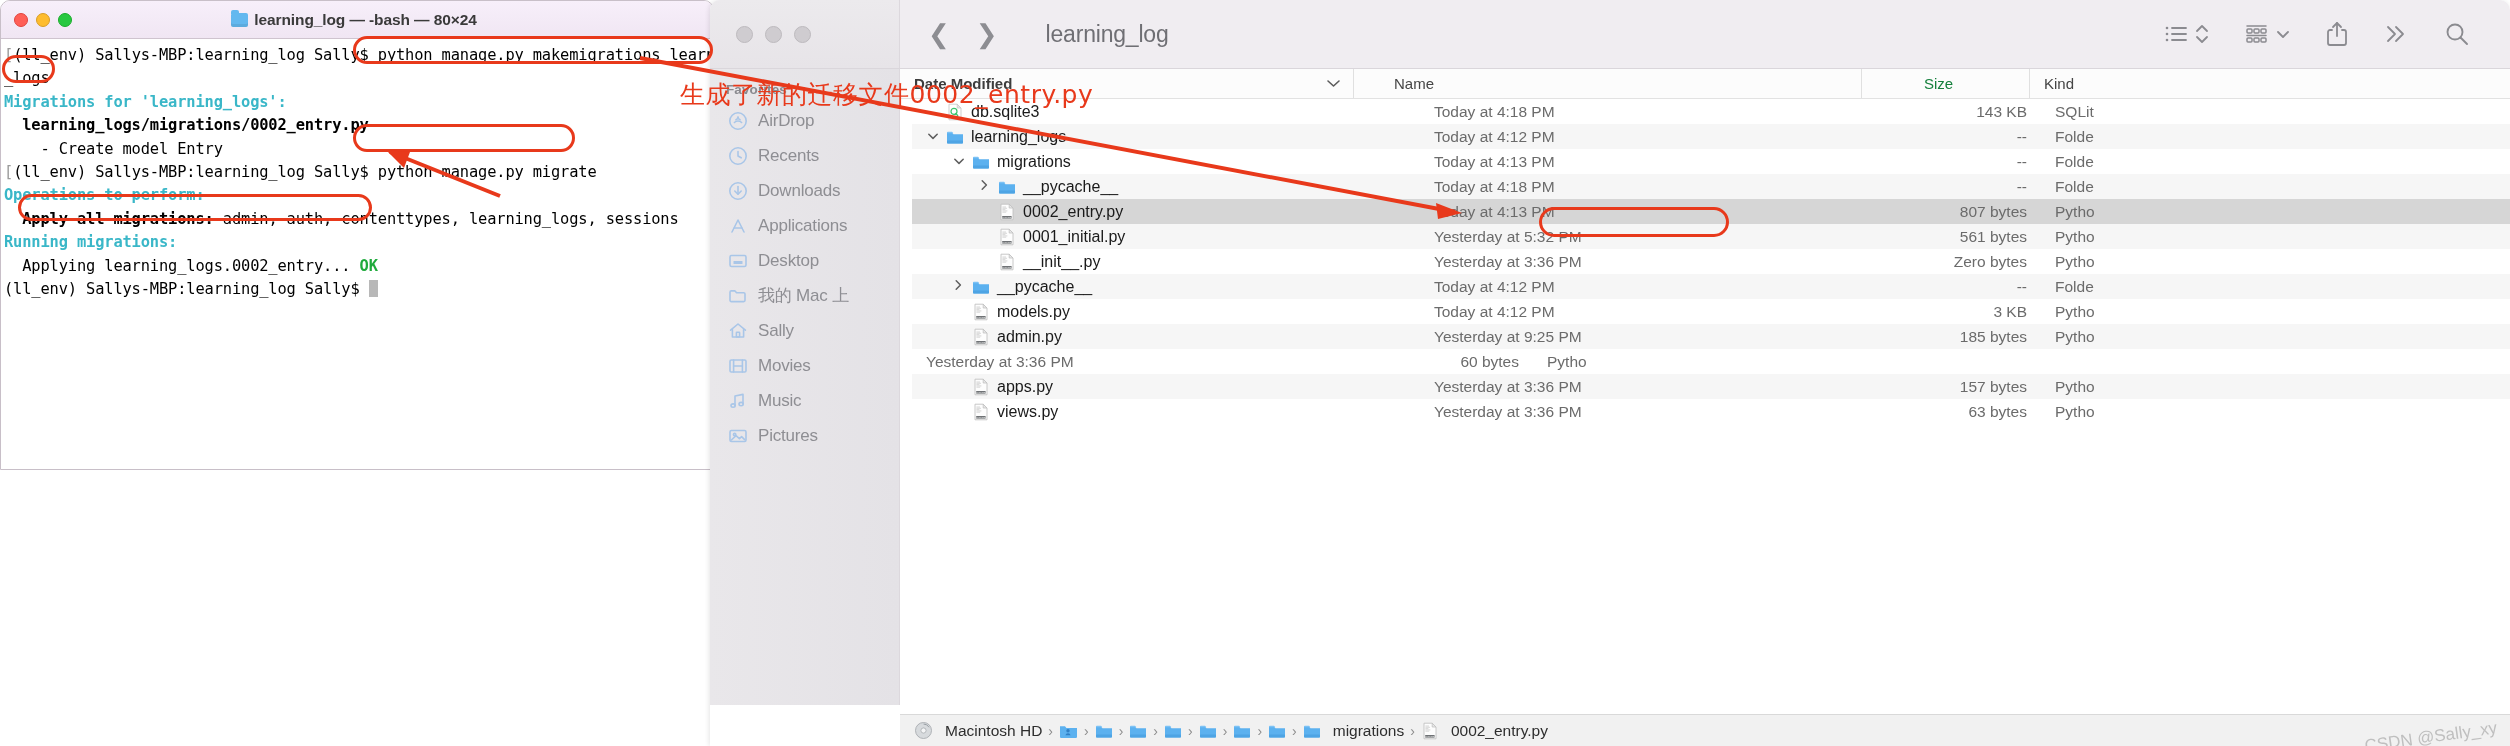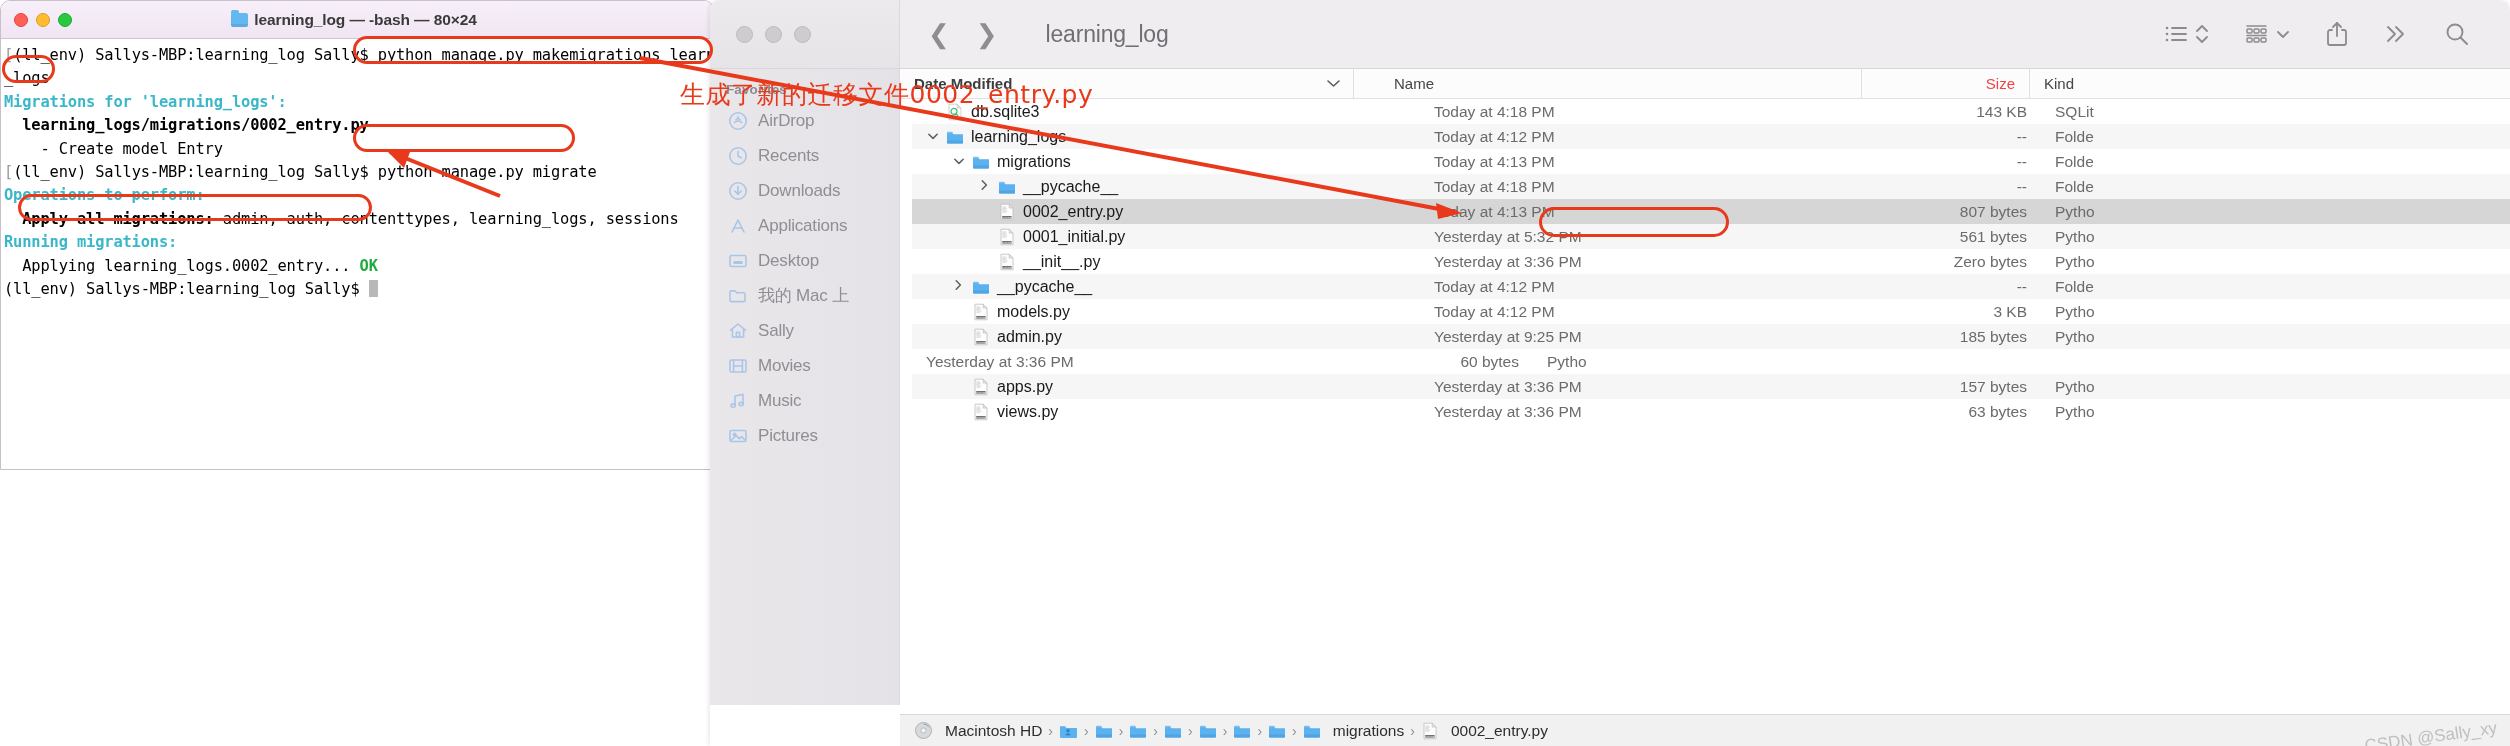--- a/index.html
+++ b/index.html
@@ -123,21 +123,21 @@
   #filelist { flex: 1; background: #fff; position: relative; overflow: hidden; }
   #col-header {
     display: flex; align-items: center; height: 30px;
     background: #fcfcfc; border-bottom: 1px solid #e2e2e2;
     font-size: 15px; color: #3d3d3d; font-weight: bold;
   }
   #col-header .ch { position: relative; height: 100%; display: flex; align-items: center; }
   #col-header .ch + .ch { border-left: 1px solid #e0e0e0; }
   .ch-name { width: 508px; padding-left: 40px; font-weight: normal; color: #454545; }
   .ch-date { width: 453px; padding-left: 14px; }
-  .ch-size { width: 168px; justify-content: flex-end; padding-right: 14px; font-weight: normal; color: #ef4444; }
+  .ch-size { width: 168px; justify-content: center; padding-right: 14px; font-weight: normal; color: #15803d; }
   .ch-kind { flex: 1; padding-left: 14px; font-weight: normal; color: #454545; }
   .sort-chevron { position: absolute; right: 12px; color: #6d6d6d; font-size: 13px; }
 
   .frow { display: flex; align-items: center; height: 25px; font-size: 16px; color: #1a1a1a; margin-left: 12px; }
   .frow.alt { background: #f6f6f6; }
   .frow.sel { background: #d6d6d6; }
   .fname { width: 508px; display: flex; align-items: center; gap: 7px; position: relative; }
   .fdate { width: 453px; padding-left: 14px; color: #6b6b6b; font-size: 15.5px; }
   .fsize { width: 168px; text-align: right; padding-right: 14px; color: #6b6b6b; font-size: 15.5px; }
   .fkind { flex: 1; padding-left: 14px; color: #6b6b6b; font-size: 15.5px; white-space: nowrap; }

